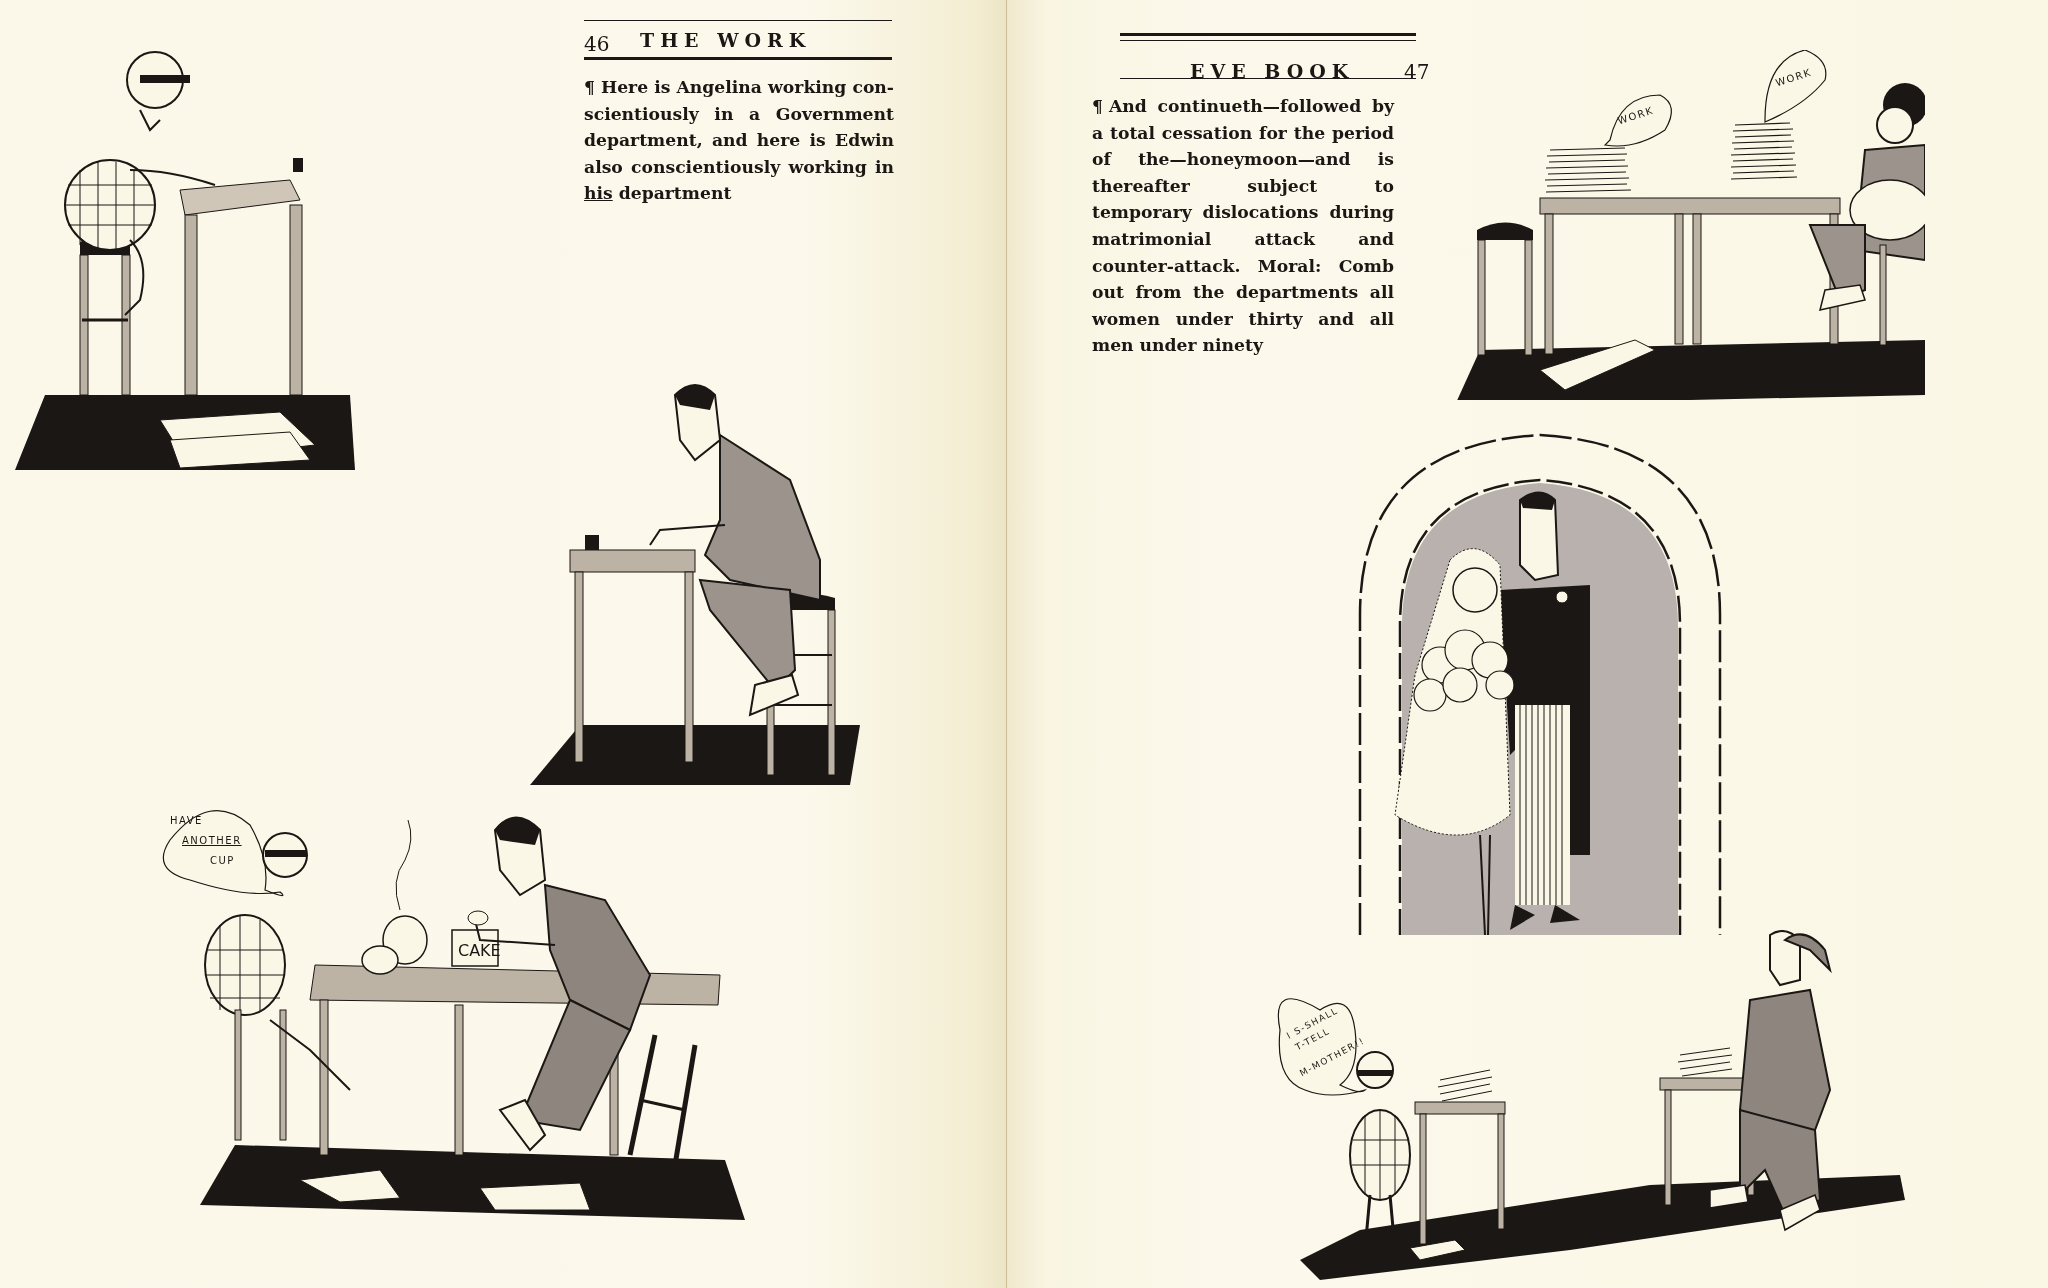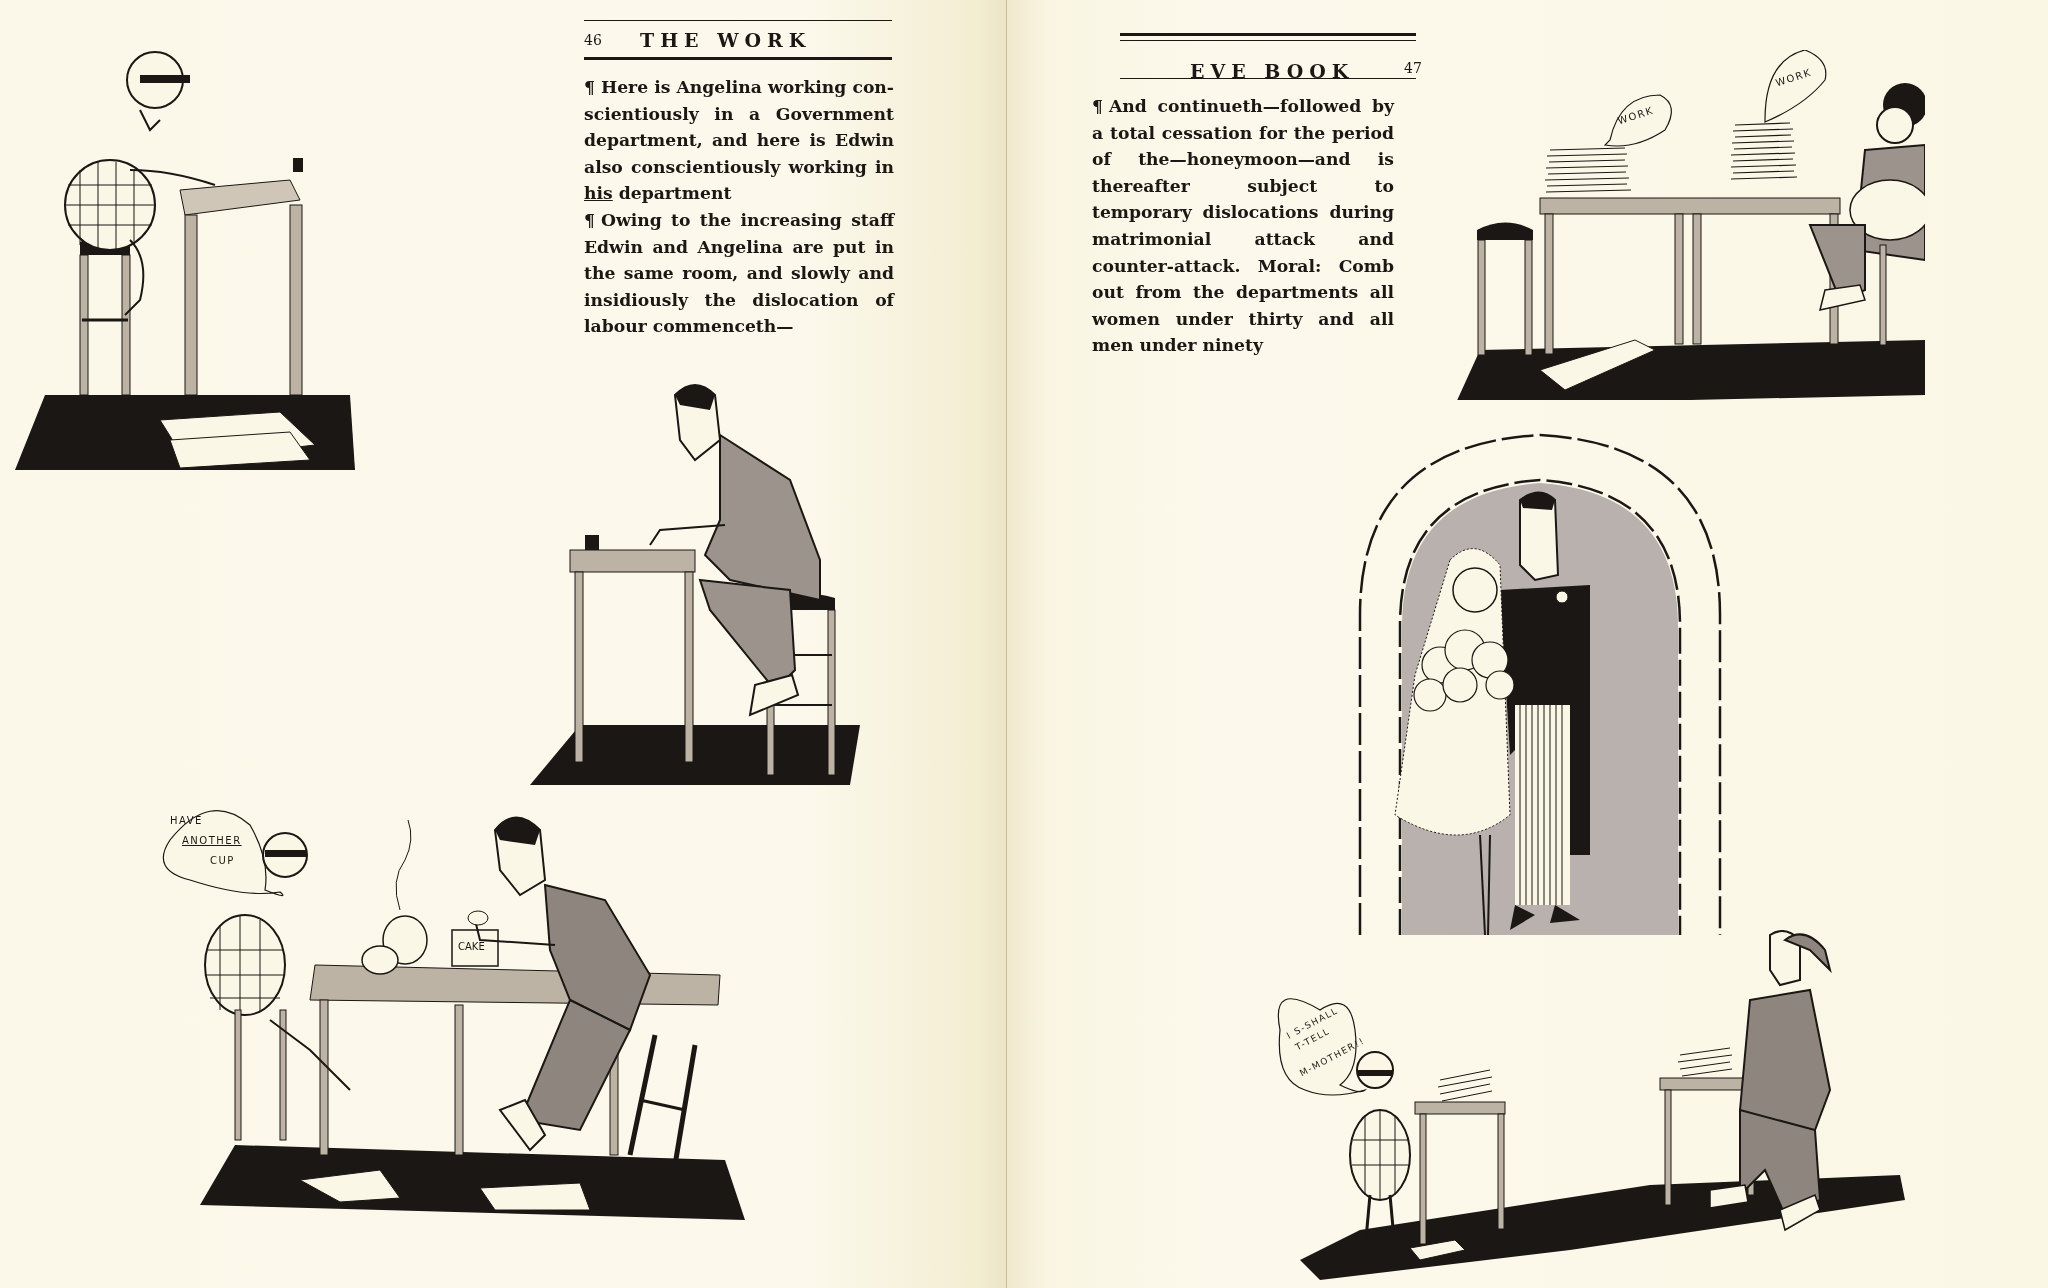--- a/index.html
+++ b/index.html
@@ -13,57 +13,54 @@
     .page { position: absolute; top: 0; height: 1288px; }
     .page-left { left: 0; width: 1006px;
       background: linear-gradient(to right, #fbf8ea 0%, #fcf9ec 80%, #f3edd2 97%, #ece4c6 100%); }
     .page-right { left: 1006px; width: 1042px;
       background: linear-gradient(to right, #efe8cc 0%, #f9f5e2 4%, #fcf9ec 20%, #fbf7e5 100%); }
     .gutter { position: absolute; left: 1006px; top: 0; width: 1px; height: 1288px; background: #c9bd96; }
     .rh-rule-thick { position: absolute; height: 3px; background: #1a1714; }
     .rh-rule-thin { position: absolute; height: 1px; background: #1a1714; }
     .rh-title { position: absolute; font-family: "DejaVu Serif", serif; font-weight: bold;
       font-size: 19px; letter-spacing: 6px; white-space: nowrap; }
-    .rh-folio { position: absolute; font-family: "DejaVu Serif", serif; font-size: 14px; }
+    .rh-folio { position: absolute; font-family: "DejaVu Serif", serif; font-size: 20px; }
 
     
     .textblock { position: absolute; width: 310px; font-family: "DejaVu Serif", serif;
       font-weight: bold; font-size: 17.2px; line-height: 26.6px; text-align: justify; }
     .para { margin: 0; }
     .pilcrow { font-family: "DejaVu Serif", serif; font-weight: bold; margin-right: 6px; }
     .u { text-decoration: underline; }
 
     
     .illus { position: absolute; }
     .illus svg { display: block; }
     .bubble-text { position: absolute; font-family: "DejaVu Sans", sans-serif; font-size: 10px;
       letter-spacing: 1.5px; color: #1a1714; white-space: nowrap; }
-    .label-text { position: absolute; font-family: "DejaVu Sans", sans-serif; font-size: 10px; color: #1a1714; }
+    .label-text { position: absolute; font-family: "DejaVu Sans", sans-serif; font-size: 16px; color: #1a1714; }
   </style>
 </head>
 <body>
 
 <div class="spread">
   <div class="page page-left"></div>
   <div class="page page-right"></div>
   <div class="gutter"></div>
 
   <div>
     <div class="rh-rule-thin" style="left:584px; top:20px; width:308px;"></div>
     <div class="rh-folio" style="left:584px; top:32px;">46</div>
     <div class="rh-title" style="left:640px; top:29px;">THE WORK</div>
     <div class="rh-rule-thick" style="left:584px; top:57px; width:308px;"></div>
   </div>
 
   <div class="textblock" style="left:584px; top:74px;">
     <p class="para">
       <span class="pilcrow">¶</span><span>Here is Angelina working con­scientiously in a Government de­partment, and here is Edwin also conscientiously working in </span><span class="u">his</span><span> department</span>
-    </p>
-    <p class="para">
-      <span class="pilcrow">¶</span><span>Owing to the increasing staff Edwin and Angelina are put in the same room, and slowly and insidiously the dislocation of labour commenceth—</span>
     </p>
   </div>
 
   <div>
     <div class="rh-rule-thick" style="left:1120px; top:33px; width:296px;"></div>
     <div class="rh-rule-thin" style="left:1120px; top:40px; width:296px;"></div>
     <div class="rh-title" style="left:1190px; top:60px;">EVE BOOK</div>
     <div class="rh-folio" style="left:1404px; top:48px;margin-top:12px;">47</div>
     <div class="rh-rule-thin" style="left:1120px; top:78px; width:296px;"></div>
   </div>

